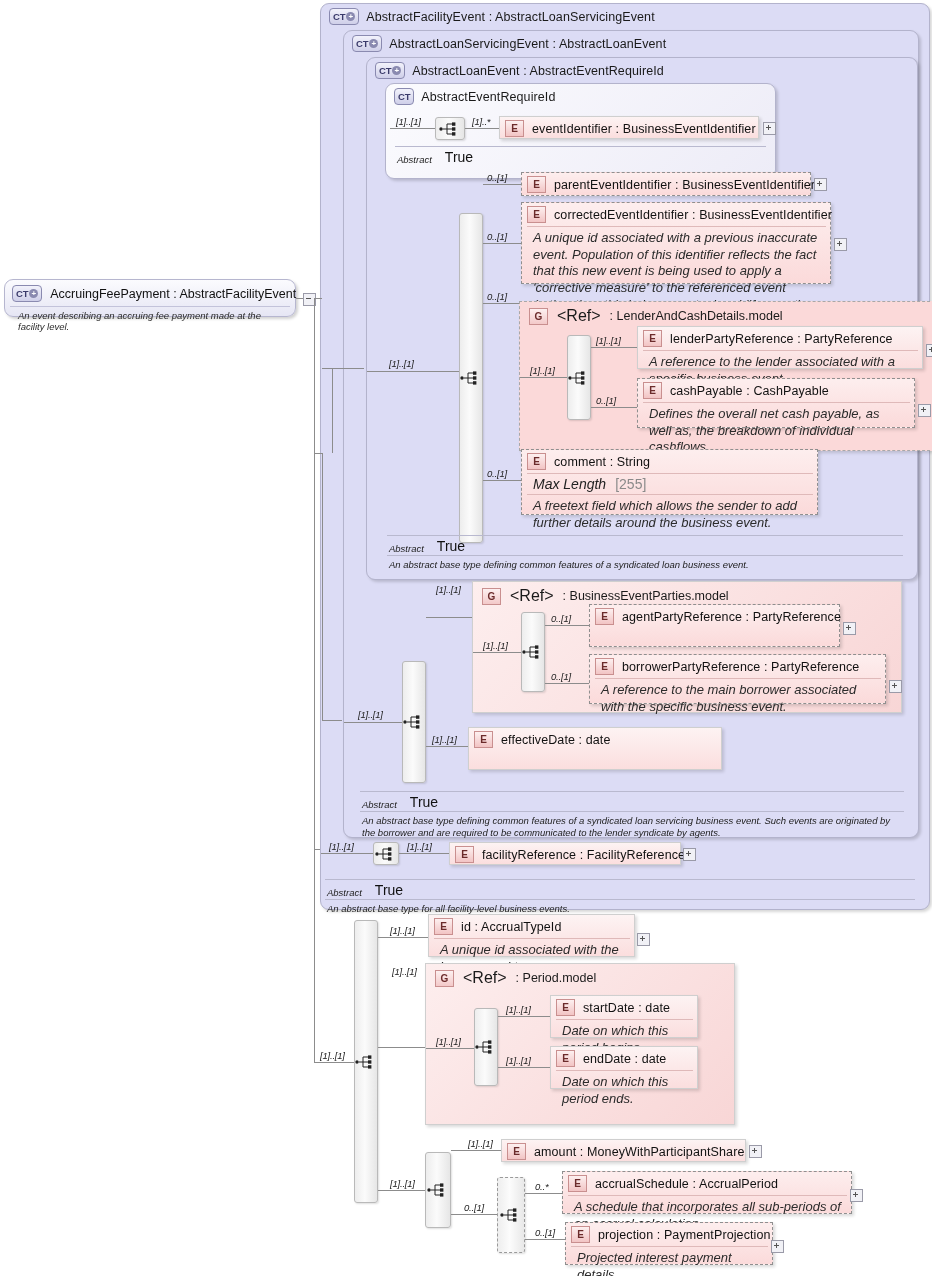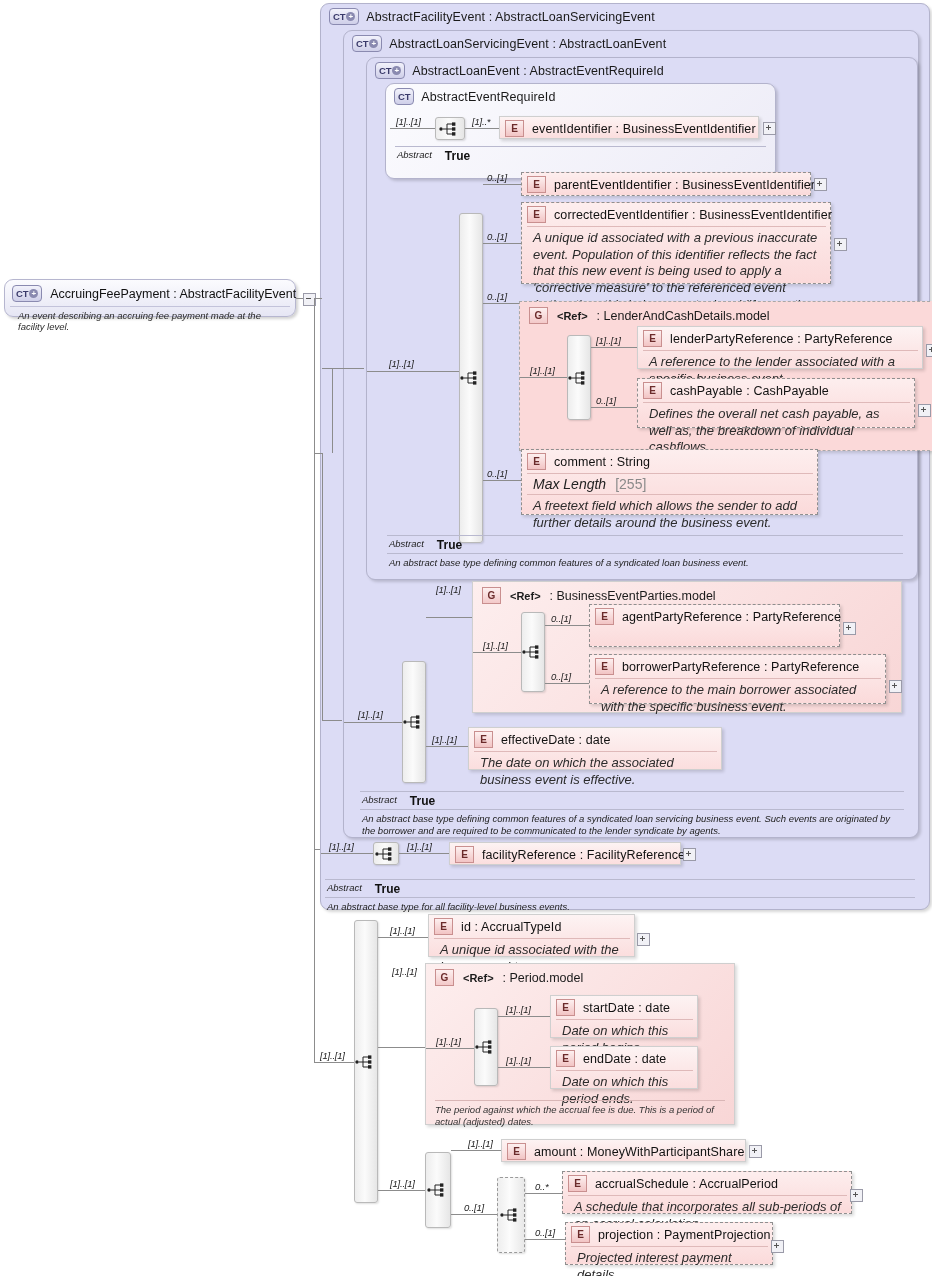--- a/index.html
+++ b/index.html
@@ -24,21 +24,21 @@
   .ct-pale{background:linear-gradient(135deg,#fbfbfe,#edecf7);}
 
   
   .grp{position:absolute;box-sizing:border-box;border:1px dashed #a8a8a8;
        background:#fbd9d9;box-shadow:2px 2px 3px rgba(0,0,0,.15);}
   .grp-solid{border:1px solid #cfcfcf;background:linear-gradient(135deg,#fdeeee,#f8d6d6);}
   .grp-hd{position:absolute;left:9px;top:5px;display:flex;align-items:center;gap:9px;white-space:nowrap;}
   .badge-g{display:inline-flex;align-items:center;justify-content:center;width:17px;height:15px;
     border:1px solid #c98f8f;background:linear-gradient(#fdf0f0,#f3c9c9);
     font-size:10px;font-weight:bold;color:#6b2b2b;}
-  .grp-ref{font-size:11px;color:#1a1a1a;font-weight:bold;}
+  .grp-ref{font-size:16px;color:#1a1a1a;}
   .grp-name{font-size:12.5px;color:#1a1a1a;}
   .grp-foot{position:absolute;left:9px;right:9px;font-style:italic;font-size:9.5px;color:#333;
             border-top:1px solid #d9b6b6;padding-top:3px;line-height:1.25;}
 
   
   .el{position:absolute;box-sizing:border-box;background:linear-gradient(#fdeeee,#fbdada);
       box-shadow:2px 2px 3px rgba(0,0,0,.15);}
   .el.req{border:1px solid #cfcfcf;background:linear-gradient(#fdf3f3,#fbdede);}
   .el.opt{border:1px dashed #8f8f8f;}
   .el-hd{display:flex;align-items:center;gap:8px;padding:3px 6px 2px 5px;white-space:nowrap;}
@@ -76,23 +76,23 @@
   
   .root{position:absolute;box-sizing:border-box;border:1px solid #b6b6cf;border-radius:9px;
         background:linear-gradient(#fbfbfe,#e6e6f4);box-shadow:2px 2px 3px rgba(0,0,0,.18);}
   .root-hd{display:flex;align-items:center;gap:8px;padding:5px 8px 4px 7px;white-space:nowrap;}
   .root-name{font-size:12.5px;color:#111;}
   .root-desc{font-style:italic;font-size:9.5px;color:#2b2b2b;padding:3px 8px 4px 8px;
              border-top:1px solid #c3c3da;margin:0 5px;}
 
   
   .afoot{position:absolute;left:0;right:0;}
-  .afoot .row1{display:flex;gap:13px;align-items:flex-start;border-top:1px solid #b9b9cf;padding:2px 2px 1px 2px;}
+  .afoot .row1{display:flex;gap:13px;align-items:flex-end;border-top:1px solid #b9b9cf;padding:2px 2px 1px 2px;}
   .afoot .k{font-style:italic;font-size:9.5px;color:#222;}
-  .afoot .v{font-size:12px;font-weight:bold;color:#111;}
+  .afoot .v{font-size:14px;font-weight:normal;color:#111;}
   .afoot .row2{border-top:1px solid #b9b9cf;padding:3px 2px 0 2px;font-style:italic;font-size:9.5px;
                color:#222;line-height:1.3;}
 </style>
 </head>
 <body>
 
 <div id="stage">
 
   <div class="ct" style="left:320px;top:3px;width:610px;height:907px;">
     <div class="ct-hd">
@@ -312,21 +312,20 @@
         <div class="exp plus" style="left:416px;top:98px;"></div>
       </div>
 
       <div class="ln lnh" style="left:82px;top:715px;width:42px;"></div>
       <div class="card" style="left:88px;top:703px;">[1]..[1]</div>
       <div class="el req" style="left:124px;top:696px;width:254px;height:43px;">
         <div class="el-hd">
           <span class="badge-e">E</span>
           <span class="el-name">effectiveDate : date</span>
         </div>
-        <div class="el-desc">The date on which the associated business event is effective.</div>
       </div>
 
       <div class="afoot" style="left:16px;top:760px;right:14px;">
         <div class="row1">
             <span class="k">Abstract</span>
             <span class="v">True</span>
           </div>
         <div class="row2">An abstract base type defining common features of a syndicated loan servicing business event. Such events are originated by the borrower and are required to be communicated to the lender syndicate by agents.</div>
       </div>
     </div>
@@ -444,21 +443,20 @@
     <div class="ln lnh" style="left:72px;top:103px;width:52px;"></div>
     <div class="card" style="left:80px;top:91px;">[1]..[1]</div>
     <div class="el req" style="left:124px;top:82px;width:148px;height:43px;">
       <div class="el-hd">
         <span class="badge-e">E</span>
         <span class="el-name">endDate  : date</span>
       </div>
       <div class="el-desc">Date on which this period ends.</div>
     </div>
 
-    <div class="grp-foot" style="top:136px;">The period against which the accrual fee is due. This is a period of actual (adjusted) dates.</div>
   </div>
 
   <div class="ln lnh" style="left:378px;top:1190px;width:47px;"></div>
   <div class="card" style="left:390px;top:1178px;">[1]..[1]</div>
   <div class="seq" style="left:425px;top:1152px;width:26px;height:76px;">
     <svg class="glyph" viewBox="0 0 22 16">
       <circle cx="2" cy="8" r="1.7" fill="#222"></circle>
       <path d="M3.7 8 H8 M8 3 V13 M8 3 H13 M8 8 H13 M8 13 H13" stroke="#222" stroke-width="1" fill="none"></path>
       <rect x="13" y="1.4" width="3.4" height="3.4" fill="#222"></rect>
       <rect x="13" y="6.3" width="3.4" height="3.4" fill="#222"></rect>

